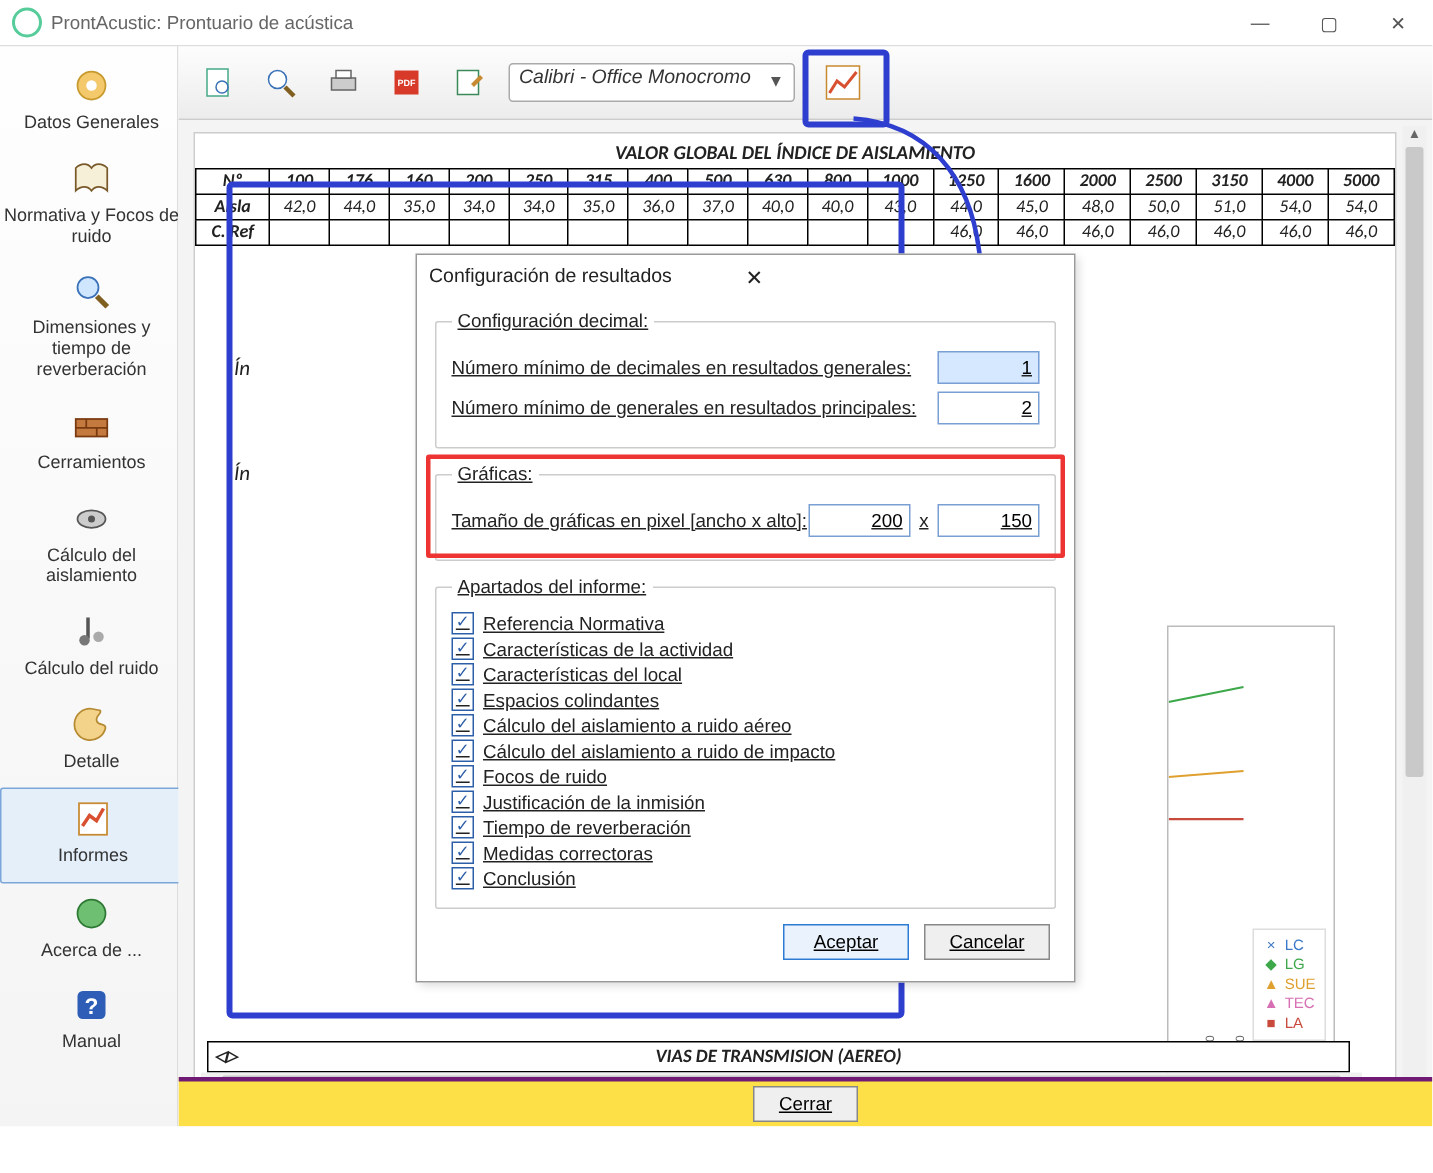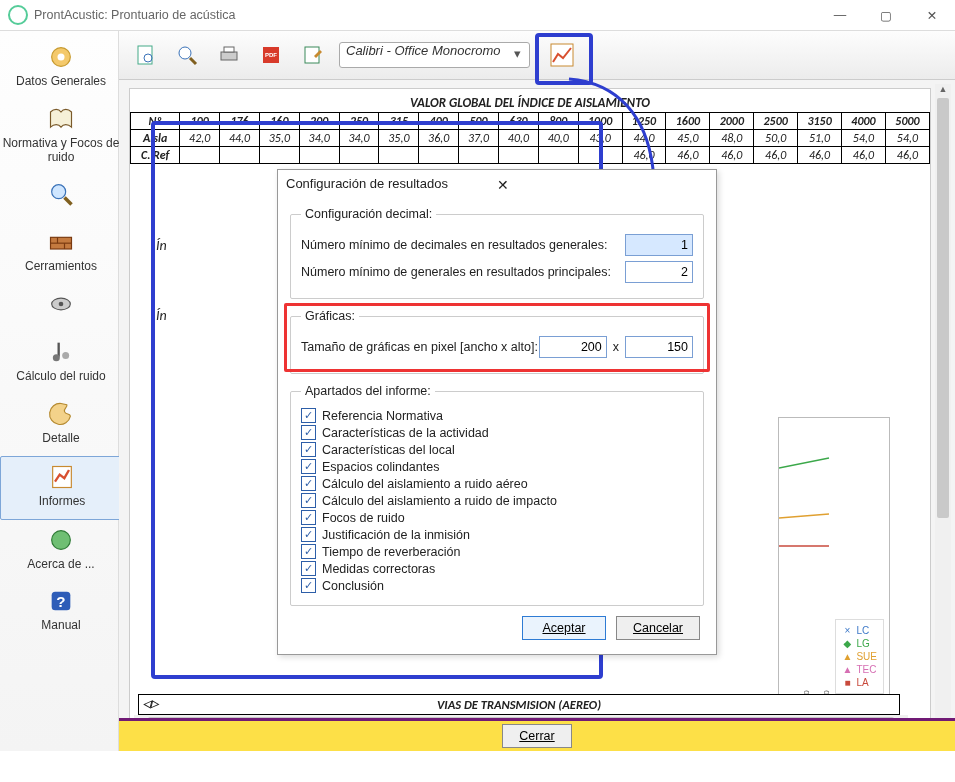--- a/index.html
+++ b/index.html
@@ -30,21 +30,21 @@
   table.data th, table.data td { border: 1px solid #000; padding: 0 4px; text-align: center; height: 16px; }
   table.data th { font-weight: bold; }
 
   .bg-text { position: absolute; font-family: "Calibri",sans-serif; font-style: italic; }
 
   .dialog { position: absolute; left: 158px; top: 138px; width: 438px; background: #fff; border: 1px solid #999; box-shadow: 2px 2px 6px rgba(0,0,0,0.15); z-index: 50; }
   .dlg-title { display: flex; align-items: center; padding: 6px 8px; font-size: 13px; }
   .dlg-title span { flex: 1; }
   .dlg-close { width: 14px; height: 14px; font-size: 14px; }
   .dlg-body { padding: 4px 12px 10px; }
-  fieldset { border: 1px solid #ccc; border-radius: 2px; margin: 6px 0 10px; padding: 8px 10px 10px; }
+  fieldset { border: 1px solid #ccc; border-radius: 2px; margin: 6px 0 10px; padding: 8px 10px 10px; text-decoration: underline; }
   legend { font-size: 12.5px; padding: 0 4px; color: #222; }
   .row { display: flex; align-items: center; margin: 5px 0; font-size: 12.5px; }
   .row label { flex: 1; }
   input.num { width: 58px; height: 20px; border: 1px solid #7a9fd4; text-align: right; padding: 0 4px; font-size: 12.5px; }
   .chk-row { display: flex; align-items: center; margin: 2px 0; font-size: 12.5px; }
   .chk { width: 13px; height: 13px; border: 1px solid #2d5ea8; margin-right: 6px; display: inline-flex; align-items: center; justify-content: center; color: #2d5ea8; font-size: 11px; line-height: 1; }
   .dlg-buttons { display: flex; justify-content: flex-end; gap: 10px; padding: 0 4px 4px; }
   .btn { min-width: 84px; height: 24px; border: 1px solid #888; background: #efefef; font-size: 12.5px; text-decoration: underline; }
   .btn.primary { border: 1px solid #2e7bd4; background: #eaf3fd; }
 
@@ -87,35 +87,37 @@
       <svg class="side-icon" viewBox="0 0 24 24">
           <path d="M3 6 C6 3 10 3 12 6 C14 3 18 3 21 6 V19 C18 16 14 16 12 19 C10 16 6 16 3 19 Z" fill="#f6f0d8" stroke="#7a5a2a"></path>
         </svg>
       <span>Normativa y Focos de ruido</span>
     </div>
     <div class="side-item">
       <svg class="side-icon" viewBox="0 0 24 24">
           <circle cx="10" cy="10" r="6" fill="#cfe6ff" stroke="#3a72b8"></circle>
           <line x1="15" y1="15" x2="21" y2="21" stroke="#806020" stroke-width="3"></line>
         </svg>
+      <span>Dimensiones y tiempo de reverberación</span>
     </div>
     <div class="side-item">
       <svg class="side-icon" viewBox="0 0 24 24">
           <rect x="3" y="8" width="18" height="10" fill="#c47a3f" stroke="#7a3a10"></rect>
           <line x1="3" y1="13" x2="21" y2="13" stroke="#7a3a10"></line>
           <line x1="9" y1="8" x2="9" y2="13" stroke="#7a3a10"></line>
           <line x1="15" y1="13" x2="15" y2="18" stroke="#7a3a10"></line>
         </svg>
       <span>Cerramientos</span>
     </div>
     <div class="side-item">
       <svg class="side-icon" viewBox="0 0 24 24">
           <ellipse cx="12" cy="12" rx="8" ry="5" fill="#ccc" stroke="#555"></ellipse>
           <circle cx="12" cy="12" r="2" fill="#555"></circle>
         </svg>
+      <span>Cálculo del aislamiento</span>
     </div>
     <div class="side-item">
       <svg class="side-icon" viewBox="0 0 24 24">
           <path d="M10 4 V16" stroke="#555" stroke-width="2"></path>
           <circle cx="8" cy="17" r="3" fill="#777"></circle>
           <circle cx="16" cy="15" r="3" fill="#aaa"></circle>
         </svg>
       <span>Cálculo del ruido</span>
     </div>
     <div class="side-item">

